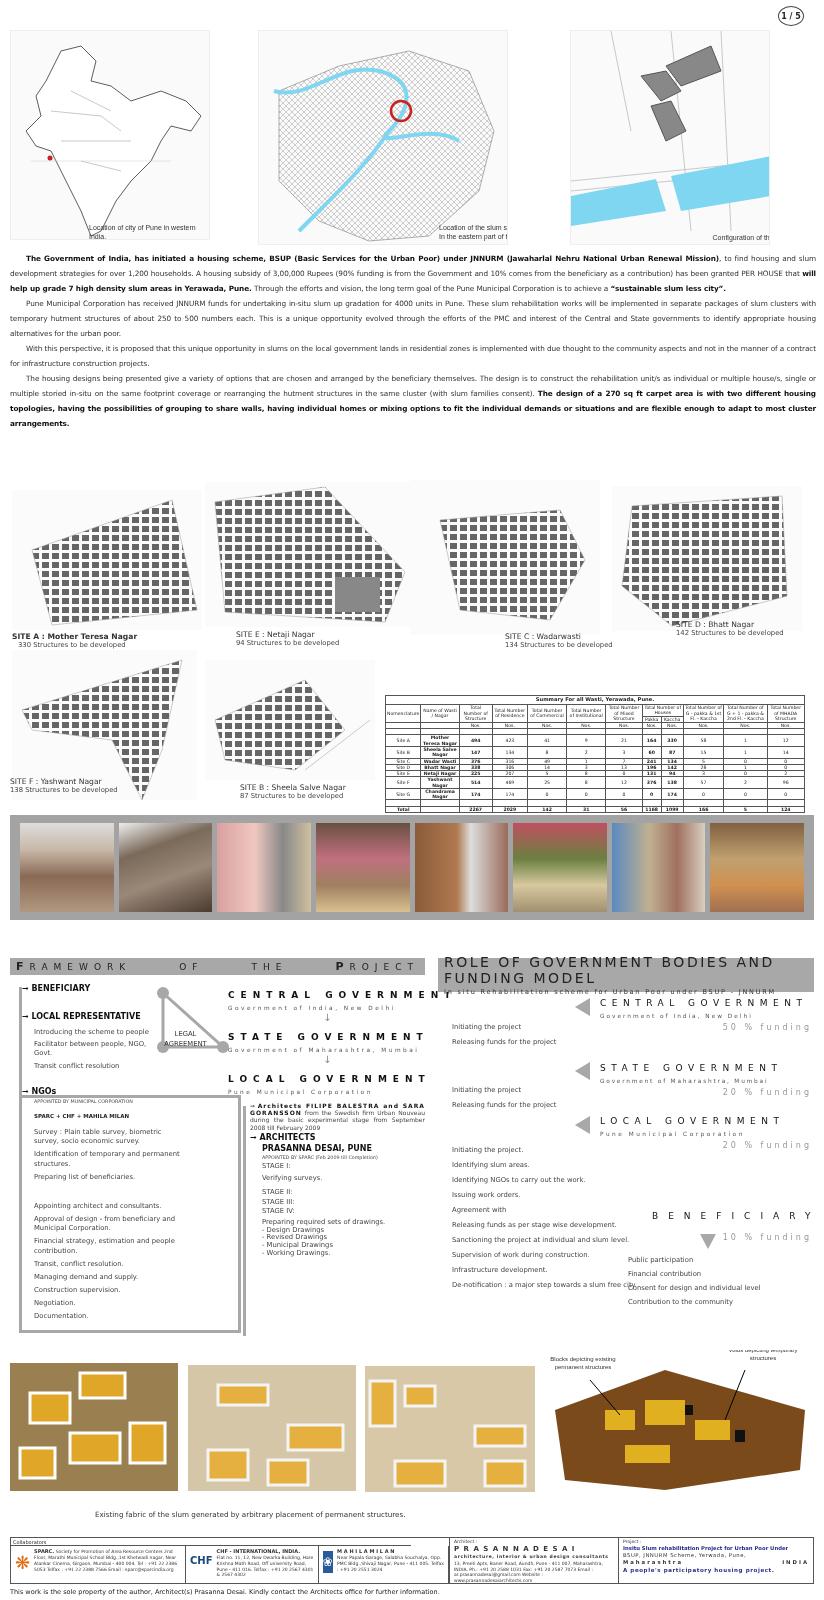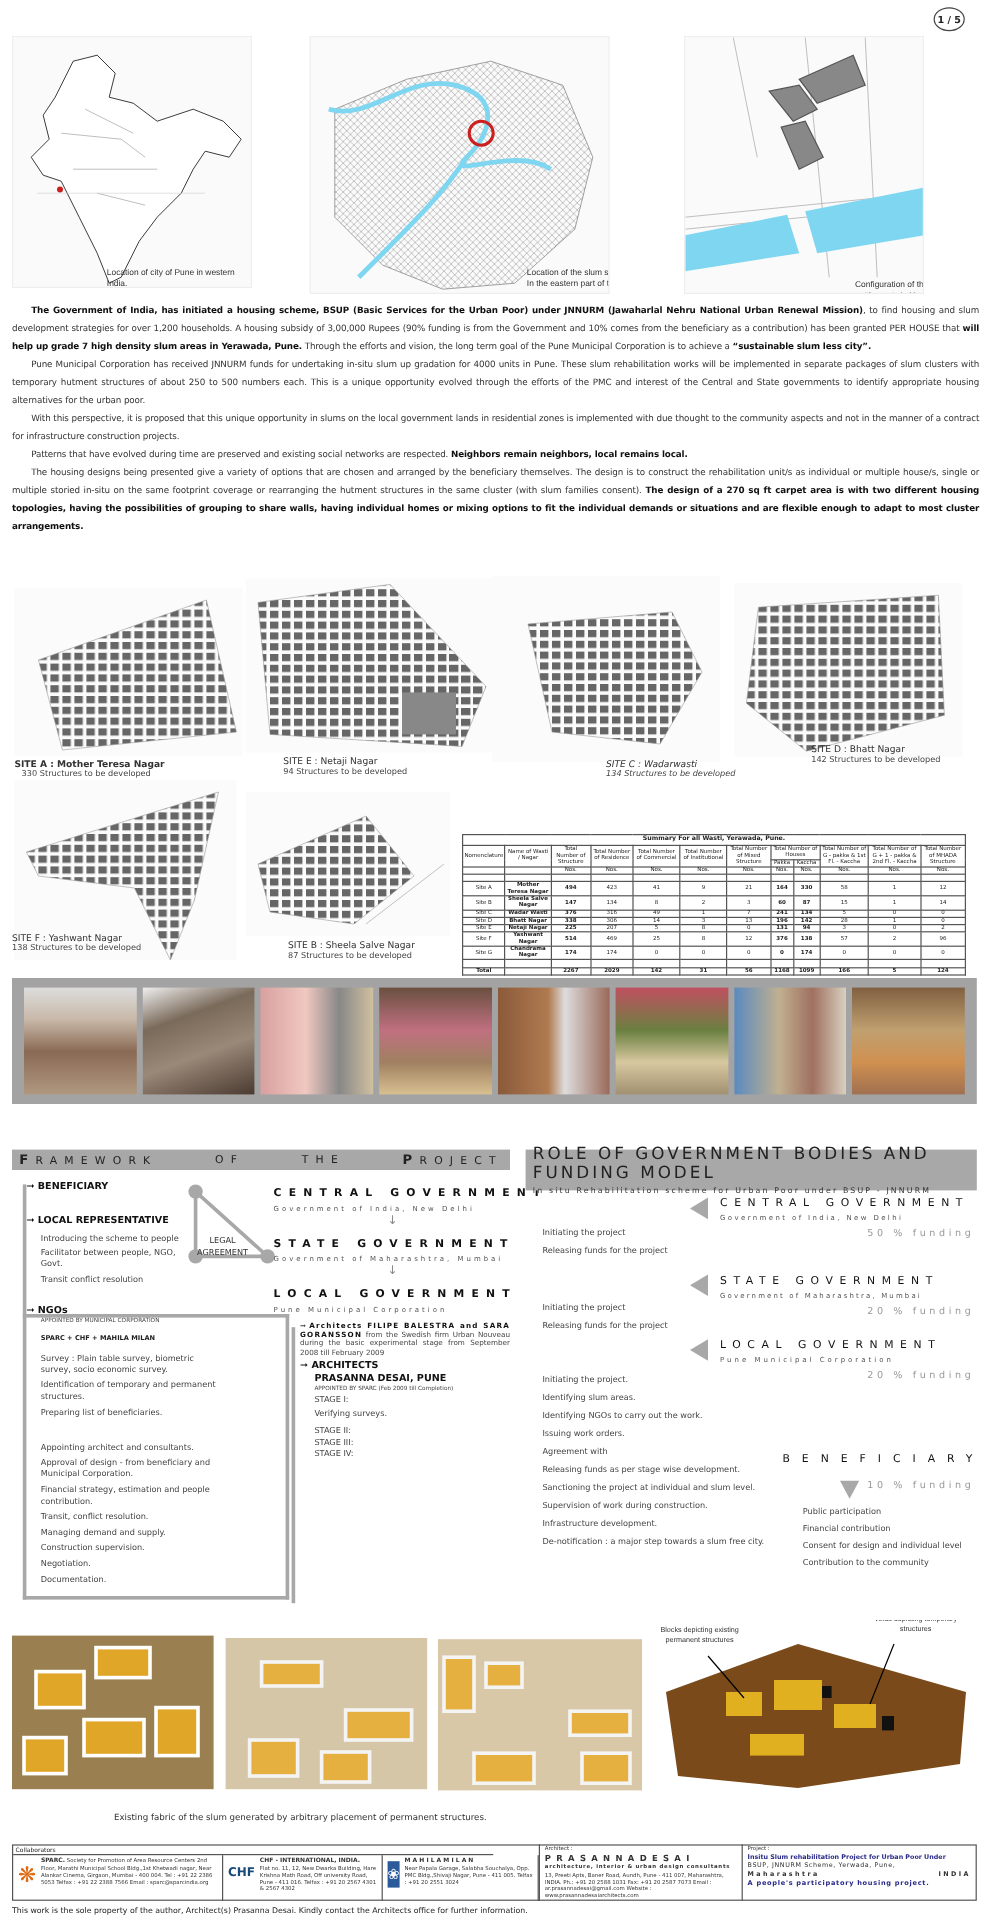--- a/index.html
+++ b/index.html
@@ -73,21 +73,20 @@
     <path d="M80 75 L100 70 L115 100 L95 110 Z" fill="#888" stroke="#555"></path>
   </svg>
   <div class="abs cap" style="left:130px;top:202px;width:110px;text-align:right;white-space:pre-line;">Configuration of the seven slum
 settlements in Yerawada, Pune.</div>
 </div>
 
 <div class="abs intro">
   <p><b>The Government of India, has initiated a housing scheme, BSUP  (Basic Services for the Urban Poor) under JNNURM (Jawaharlal Nehru National Urban Renewal Mission)</b><span>, to find housing and slum development strategies for over 1,200 households. A housing subsidy of 3,00,000 Rupees (90% funding is from the Government and 10% comes from the beneficiary as a contribution) has been granted PER HOUSE that </span><b>will help up grade 7 high density slum areas in Yerawada, Pune.</b><span>  Through the efforts and vision, the long term goal of the Pune Municipal Corporation is to achieve a </span><b>“sustainable slum less city”.</b></p>
   <p>Pune Municipal Corporation has received JNNURM funds for undertaking in-situ slum up gradation for 4000 units in Pune. These slum rehabilitation works will be implemented in separate packages of slum clusters with temporary hutment structures of about 250 to 500 numbers each.  This is a unique opportunity evolved through the efforts of the PMC and interest of the Central and State governments to identify appropriate housing alternatives for the urban poor.</p>
   <p>With this perspective, it is proposed that this unique opportunity in slums on the local government lands in residential zones is implemented with due thought to the community aspects and not in the manner of a contract for infrastructure construction projects.</p>
-  <p><span>Patterns that have evolved during time are preserved and existing social networks are respected. </span><b>Neighbors remain neighbors, local remains local.</b></p>
   <p><span>The housing designs being presented give a variety of options that are chosen and arranged by the beneficiary themselves. The design is to construct the rehabilitation unit/s as individual or multiple house/s, single or multiple storied in-situ on the same footprint coverage or rearranging the hutment structures in the same cluster (with slum families consent). </span><b>The design of a 270 sq ft carpet area is with two different housing topologies, having the possibilities of grouping to share walls, having individual homes or mixing options to fit the individual demands or situations and are flexible enough to adapt to most cluster arrangements.</b></p>
 </div>
 
 <div class="abs site" style="left:12px;top:490px;width:190px;height:140px;">
   <svg width="190" height="140">
       <defs>
         <pattern id="blk" width="10" height="9" patternUnits="userSpaceOnUse">
           <rect width="7" height="6" fill="#666"></rect>
         </pattern>
       </defs>
@@ -102,21 +101,21 @@
       <rect x="130" y="95" width="45" height="35" fill="#888"></rect>
     </svg>
 </div>
 <div class="abs site-lbl" style="left:236px;top:630px;"><b style="font-weight:normal">SITE E : Netaji Nagar</b><span>94 Structures to be developed</span></div>
 
 <div class="abs site" style="left:410px;top:480px;width:190px;height:155px;">
   <svg width="190" height="155">
       <path d="M30 40 L150 30 L175 80 L140 140 L50 130 Z" fill="url(#blk)" stroke="#999" stroke-width="0.5"></path>
     </svg>
 </div>
-<div class="abs site-lbl" style="left:505px;top:632px;font-style:italic;"><b style="font-weight:normal">SITE C : Wadarwasti</b><span>134 Structures to be developed</span></div>
+<div class="abs site-lbl" style="left:505px;top:632px;"><b style="font-weight:normal">SITE C : Wadarwasti</b><span>134 Structures to be developed</span></div>
 
 <div class="abs site" style="left:612px;top:486px;width:190px;height:145px;">
   <svg width="190" height="145">
       <path d="M20 20 L170 10 L175 110 L60 140 L10 100 Z" fill="url(#blk)" stroke="#999" stroke-width="0.5"></path>
     </svg>
 </div>
 <div class="abs site-lbl" style="left:676px;top:620px;"><b style="font-weight:normal">SITE D : Bhatt Nagar</b><span>142 Structures to be developed</span></div>
 
 <div class="abs site" style="left:12px;top:650px;width:185px;height:150px;">
   <svg width="185" height="150">
@@ -383,20 +382,25 @@
 <div class="abs" style="left:250px;top:1102px;width:175px;font-size:6px;color:#444;line-height:1.2;text-align:justify">➞ <b style="color:#111;letter-spacing:1px">Architects FILIPE BALESTRA and SARA GORANSSON</b><span> from the Swedish firm Urban Nouveau during the basic experimental stage from September 2008 till February 2009</span></div>
 <div class="abs fw-h" style="left:250px;top:1133px;">➞ <span>ARCHITECTS</span></div>
 <div class="abs fw-h" style="left:262px;top:1144px;">PRASANNA DESAI, PUNE</div>
 <div class="abs" style="left:262px;top:1155px;font-size:4.8px;color:#444">APPOINTED BY SPARC (Feb 2009 till Completion)</div>
 <div class="abs fw-t" style="left:262px;top:1162px;width:162px;">
   <div>STAGE I:</div>
   <div style="margin:3px 0 5px;white-space:pre-line">Verifying surveys.</div>
   <div>STAGE II:</div>
   <div>STAGE III:</div>
   <div>STAGE IV:</div>
+  <div style="margin-top:3px;white-space:pre-line;line-height:1.15">Preparing required sets of drawings.
+- Design Drawings
+- Revised Drawings
+- Municipal Drawings
+- Working Drawings.</div>
 </div>
 
 <div class="abs band" style="left:438px;top:958px;width:376px;height:34px;flex-direction:column;align-items:flex-start;justify-content:center;padding-left:6px;letter-spacing:2px;">
   <div style="font-size:14px;letter-spacing:2.5px;color:#222">ROLE OF GOVERNMENT BODIES AND FUNDING MODEL</div>
   <div style="font-size:6.5px;letter-spacing:1.8px;color:#333;margin-top:2px">In situ Rehabilitation scheme for Urban Poor under BSUP - JNNURM</div>
 </div>
 
 <div class="abs tri-left" style="left:575px;top:998px"></div>
 <div class="abs gov" style="left:600px;top:998px;font-weight:normal;letter-spacing:5.5px;">CENTRAL  GOVERNMENT</div>
 <div class="abs gov-sub" style="left:600px;top:1013px;letter-spacing:2px">Government of India, New Delhi</div>
@@ -428,21 +432,21 @@
   <div>Releasing funds as per  stage wise development.</div>
   <div>Sanctioning the project at individual and slum level.</div>
   <div>Supervision of work during construction.</div>
   <div>Infrastructure development.</div>
   <div>De-notification : a major step towards a slum free city.</div>
 </div>
 
 <div class="abs gov" style="left:652px;top:1211px;font-weight:normal;letter-spacing:10px;">BENEFICIARY</div>
 <div class="abs" style="left:700px;top:1234px;width:0;height:0;border-left:8px solid transparent;border-right:8px solid transparent;border-top:15px solid #a8a8a8"></div>
 <div class="abs fund" style="left:700px;top:1233px;width:112px">10 % funding</div>
-<div class="abs rl-t" style="left:669px;top:1253px;width:150px;line-height:14px">
+<div class="abs rl-t" style="left:628px;top:1253px;width:150px;line-height:14px">
   <div>Public participation</div>
   <div>Financial contribution</div>
   <div>Consent for design and individual level</div>
   <div>Contribution to the community</div>
 </div>
 
 <div class="abs model" style="left:10px;top:1363px;width:168px;height:128px;background:#9a8050;">
   <svg width="168" height="128">
       <g fill="#e0a628" stroke="#fff" stroke-width="3">
         <rect x="20" y="30" width="40" height="30"></rect>

